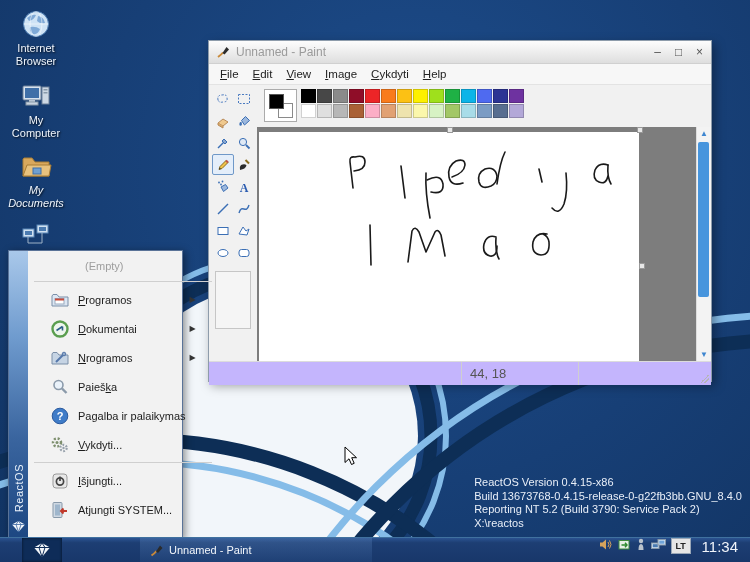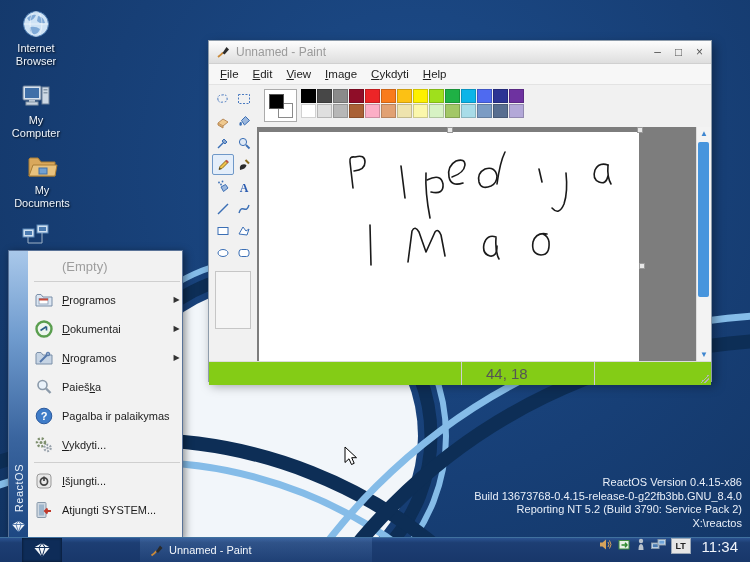--- a/index.html
+++ b/index.html
@@ -6,31 +6,31 @@
   body{width:750px;height:562px;overflow:hidden;font-family:"Liberation Sans",sans-serif;-webkit-font-smoothing:antialiased;}
   #desktop{position:relative;width:750px;height:562px;background:radial-gradient(circle at 55% 30%,#1d4d8c 0%,#173f76 55%,#123463 100%);overflow:hidden;}
   #swirl{position:absolute;left:0;top:0;z-index:1;}
 
   
   .dicon{position:absolute;width:64px;text-align:center;z-index:2;}
   .dicon .ig{display:block;margin:0 auto;}
   .dicon .lbl{margin-top:2px;color:#eef4fb;font-size:11px;line-height:13px;text-shadow:1px 1px 2px rgba(0,0,0,.8);}
 
   
-  #version{position:absolute;right:8px;bottom:32px;text-align:right;color:#e9eff8;font-size:11px;line-height:13.5px;z-index:2;}
+  #version{position:absolute;right:8px;bottom:32px;text-align:left;color:#e9eff8;font-size:11px;line-height:13.5px;z-index:2;}
 
   
   #startmenu{position:absolute;left:8px;top:250px;width:173px;height:287px;background:#f2f2f2;border:1px solid #5a7398;box-shadow:2px 2px 8px rgba(0,0,0,.45);z-index:4;display:flex;}
   #sm-banner{width:19px;flex:0 0 19px;background:linear-gradient(180deg,#a9c8ea 0%,#6f9bce 30%,#3a659f 65%,#1d4782 100%);position:relative;}
   #sm-banner .btxt{position:absolute;bottom:26px;left:50%;transform:translateX(-50%) rotate(180deg);writing-mode:vertical-rl;color:#eaf2fb;font-size:11px;letter-spacing:.5px;}
   #sm-banner .blogo{position:absolute;bottom:6px;left:3px;}
   #sm-panel{flex:1;display:flex;flex-direction:column;padding:3px 0;}
-  .sm-empty{flex:0 0 24px;display:flex;align-items:center;padding-left:34px;color:#9d9d9d;font-size:13px;}
+  .sm-empty{flex:0 0 24px;display:flex;align-items:center;padding-left:34px;color:#9d9d9d;font-size:11px;margin-left:23px;}
   .sm-sep{height:1px;background:#cfcfcf;margin:3px 6px;}
-  .sm-item{flex:0 0 29px;display:flex;align-items:center;padding:0 6px;font-size:11px;color:#1c1c1c;cursor:default;}
+  .sm-item{flex:0 0 29px;display:flex;align-items:center;padding:0 22px;font-size:11px;color:#1c1c1c;cursor:default;}
   .sm-item .sicon{flex:0 0 20px;height:20px;margin-right:8px;}
   .sm-item .slabel{flex:1;white-space:nowrap;}
   .sm-item .arrow{flex:0 0 10px;color:#333;font-size:8px;text-align:right;}
   .u{text-decoration:underline;}
 
   
   #taskbar{position:absolute;left:0;bottom:0;width:750px;height:24px;background:linear-gradient(180deg,#2b5391 0%,#1d3e73 20%,#18376a 100%);border-top:1px solid #40719f;z-index:5;display:flex;align-items:center;}
   #startbtn{width:40px;height:24px;margin-left:22px;background:#0e2c58;display:flex;align-items:center;justify-content:center;box-shadow:inset 0 0 3px rgba(0,0,0,.6);}
   #taskbtn{position:absolute;left:140px;top:0;width:232px;height:24px;background:linear-gradient(180deg,rgba(90,130,185,.35),rgba(50,90,150,.25));border-bottom:2px solid #93c1ec;display:flex;align-items:center;color:#f2f6fb;font-size:11px;}
   #taskbtn .ticon{margin:0 6px 0 10px;}
@@ -59,21 +59,21 @@
   #bg-swatch{position:absolute;left:13px;top:13px;width:13px;height:13px;border:1px solid #8a8a8a;}
   #fg-swatch{position:absolute;left:4px;top:4px;width:13px;height:13px;border:1px solid #555;}
   #palette{position:absolute;left:44px;top:4px;display:grid;grid-template-columns:repeat(14,15px);grid-auto-rows:14px;gap:1px;}
   .swatch{width:15px;height:14px;border:1px solid rgba(0,0,0,.18);box-sizing:border-box;}
   #p-work{position:absolute;left:0;right:14px;top:42px;bottom:0;background:#7d7d7d;overflow:hidden;}
   #p-canvas{position:absolute;left:2px;top:5px;width:380px;height:266px;background:#fff;}
   .handle{position:absolute;width:4px;height:4px;background:#e8e8e8;border:1px solid #999;}
   #p-scroll{position:absolute;right:0;top:42px;bottom:0;width:14px;background:#f3f3f3;border-left:1px solid #ddd;}
   #p-scroll .sarrow{position:absolute;left:0;width:14px;height:13px;display:flex;align-items:center;justify-content:center;color:#3e86d0;font-size:8px;}
   #p-thumb{position:absolute;left:1px;top:15px;width:11px;height:155px;background:#4795dd;border-radius:2px;}
-  #p-status{height:23px;background:#84cc16;border-top:1px solid #dcdcdc;display:flex;font-size:15px;color:#555;position:relative;gap:16px;}
+  #p-status{height:23px;background:#c4b5fd;border-top:1px solid #dcdcdc;display:flex;font-size:13px;color:#555;position:relative;}
   .spane{border-right:1px solid #cfcfcf;display:flex;align-items:center;}
   .sp1{width:252px;}
   .sp2{width:117px;padding-left:8px;box-sizing:border-box;}
   .sp3{flex:1;border-right:none;}
   #grip{position:absolute;right:2px;bottom:2px;width:9px;height:9px;background:
     linear-gradient(135deg,transparent 50%,#b5b5b5 50%,#b5b5b5 60%,transparent 60%,transparent 72%,#b5b5b5 72%,#b5b5b5 82%,transparent 82%);}
 
   #cursor{position:absolute;left:344px;top:446px;z-index:9;}
 </style>
 </head>
@@ -107,21 +107,21 @@
   <div class="dicon" style="left:4px;top:8px;">
     <svg class="ig" width="32" height="32">
       <circle cx="16" cy="16" r="12.5" fill="#cfe3f5" stroke="#4a7ab0"></circle>
       <path d="M7 10 Q12 6 16 7 Q14 12 9 13 Z M18 8 Q24 9 25 15 Q20 16 17 13 Z M10 19 Q16 18 20 21 Q18 27 13 26 Q9 23 10 19" fill="#7fa9d6"></path>
       <ellipse cx="16" cy="16" rx="6" ry="12.5" fill="none" stroke="rgba(255,255,255,.5)"></ellipse>
       <path d="M3.5 16 L28.5 16" stroke="rgba(255,255,255,.5)"></path>
     </svg>
     <div class="lbl">Internet Browser</div>
   </div>
 
-  <div class="dicon" style="left:10px;top:150px;">
+  <div class="dicon" style="left:4px;top:150px;font-style:italic;">
     <svg class="ig" width="32" height="32">
       <path d="M3 9 L3 26 L29 26 L29 12 L15 12 L12 8 L4 8 Z" fill="#d9a85c" stroke="#a87c34"></path>
       <path d="M3 26 L7 15 L31 15 L29 26 Z" fill="#e8c27e" stroke="#a87c34"></path>
       <rect x="13" y="18" width="8" height="6" fill="#6f9fd0" stroke="#3f6fa8"></rect>
     </svg>
     <div class="lbl">My Documents</div>
   </div>
 
   <div class="dicon" style="left:4px;top:220px;">
     <svg class="ig" width="32" height="32">

